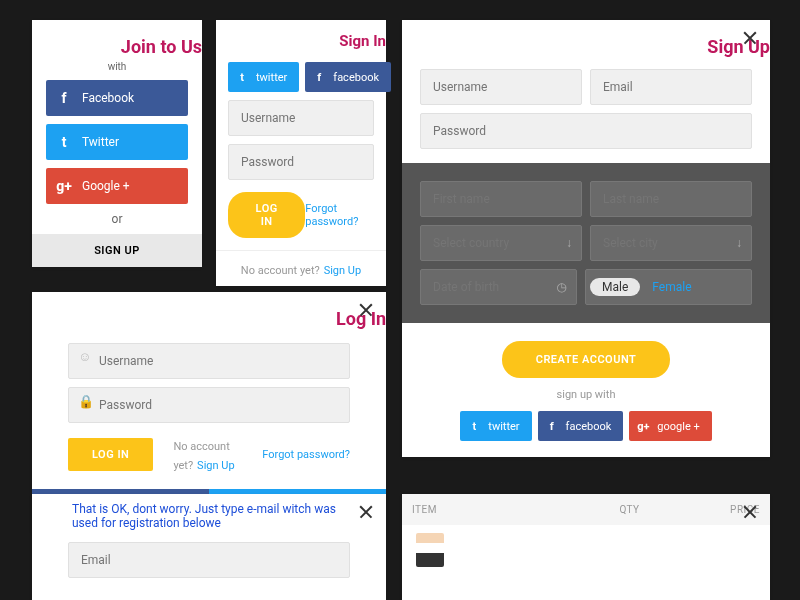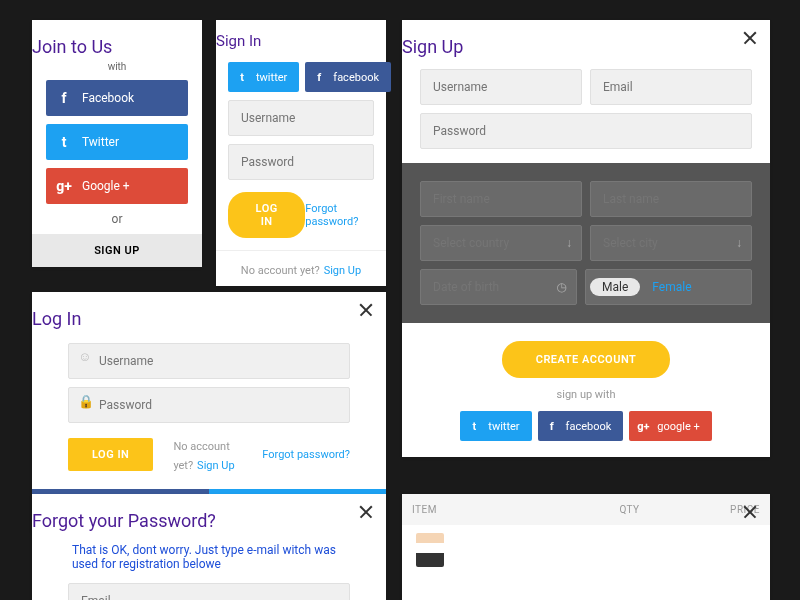--- a/index.html
+++ b/index.html
@@ -2,21 +2,21 @@
 <html><head>
 <meta charset="utf-8">
 <style>
 *{box-sizing:border-box;margin:0;padding:0;font-family:-apple-system,BlinkMacSystemFont,"Segoe UI",Roboto,sans-serif}
 body{background:#1a1a1a;width:800px;height:600px;overflow:hidden;position:relative}
 .card{background:#fff;position:absolute;box-shadow:0 1px 3px rgba(0,0,0,0.1)}
 .close-x{position:absolute;top:10px;right:12px;width:16px;height:16px;cursor:pointer}
 .close-x::before,.close-x::after{content:"";position:absolute;top:7px;left:0;width:16px;height:1.5px;background:#333}
 .close-x::before{transform:rotate(45deg)}
 .close-x::after{transform:rotate(-45deg)}
-.title{text-align:left;font-size:18px;font-weight:400;color:#4c1d95;padding:16px 0 4px}
+.title{text-align:right;font-size:18px;font-weight:700;color:#be185d;padding:16px 0 4px}
 .subtitle{text-align:center;font-size:10px;color:#666}
 .social-btn{display:flex;align-items:center;height:36px;color:#fff;font-size:12px;border-radius:2px;cursor:pointer;margin:8px 14px}
 .social-btn .icon{width:36px;display:flex;align-items:center;justify-content:center;font-size:14px;font-weight:bold}
 .fb{background:#3b5998}
 .tw{background:#1da1f2}
 .gp{background:#dd4b39}
 .or{text-align:center;font-size:12px;color:#666;margin:8px 8px}
 .signup-bar{background:#e8e8e8;text-align:center;padding:10px;font-size:11px;font-weight:600;letter-spacing:0.5px;cursor:pointer}
 .input{background:#f0f0f0;border:1px solid #e0e0e0;padding:10px 12px;font-size:12px;color:#999;border-radius:2px;width:100%}
 .input-row{display:flex;gap:8px;margin:8px 18px}
@@ -154,21 +154,20 @@
       </div>
     <div class="small-social gp">
         <span class="icon">g+</span>
         <span>google +</span>
       </div>
   </div>
 </div>
 
 <div class="card" style="left:32px;top:494px;width:354px;height:120px">
   <div class="close-x"></div>
-  <div class="title">Forgot your Password?</div>
   <div style="padding:8px 40px;font-size:12px;color:#1d4ed8">That is OK, dont worry. Just type e-mail witch was used for registration belowe</div>
   <div style="padding:4px 36px 0"><input class="input" placeholder="Email" style=""></div>
 </div>
 
 <div class="card" style="left:402px;top:494px;width:368px;height:120px">
   <div class="close-x"></div>
   <div class="th">
     <span style="flex:2">ITEM</span>
     <span style="flex:1;text-align:center">QTY</span>
     <span style="flex:1;text-align:right">PRICE</span>

